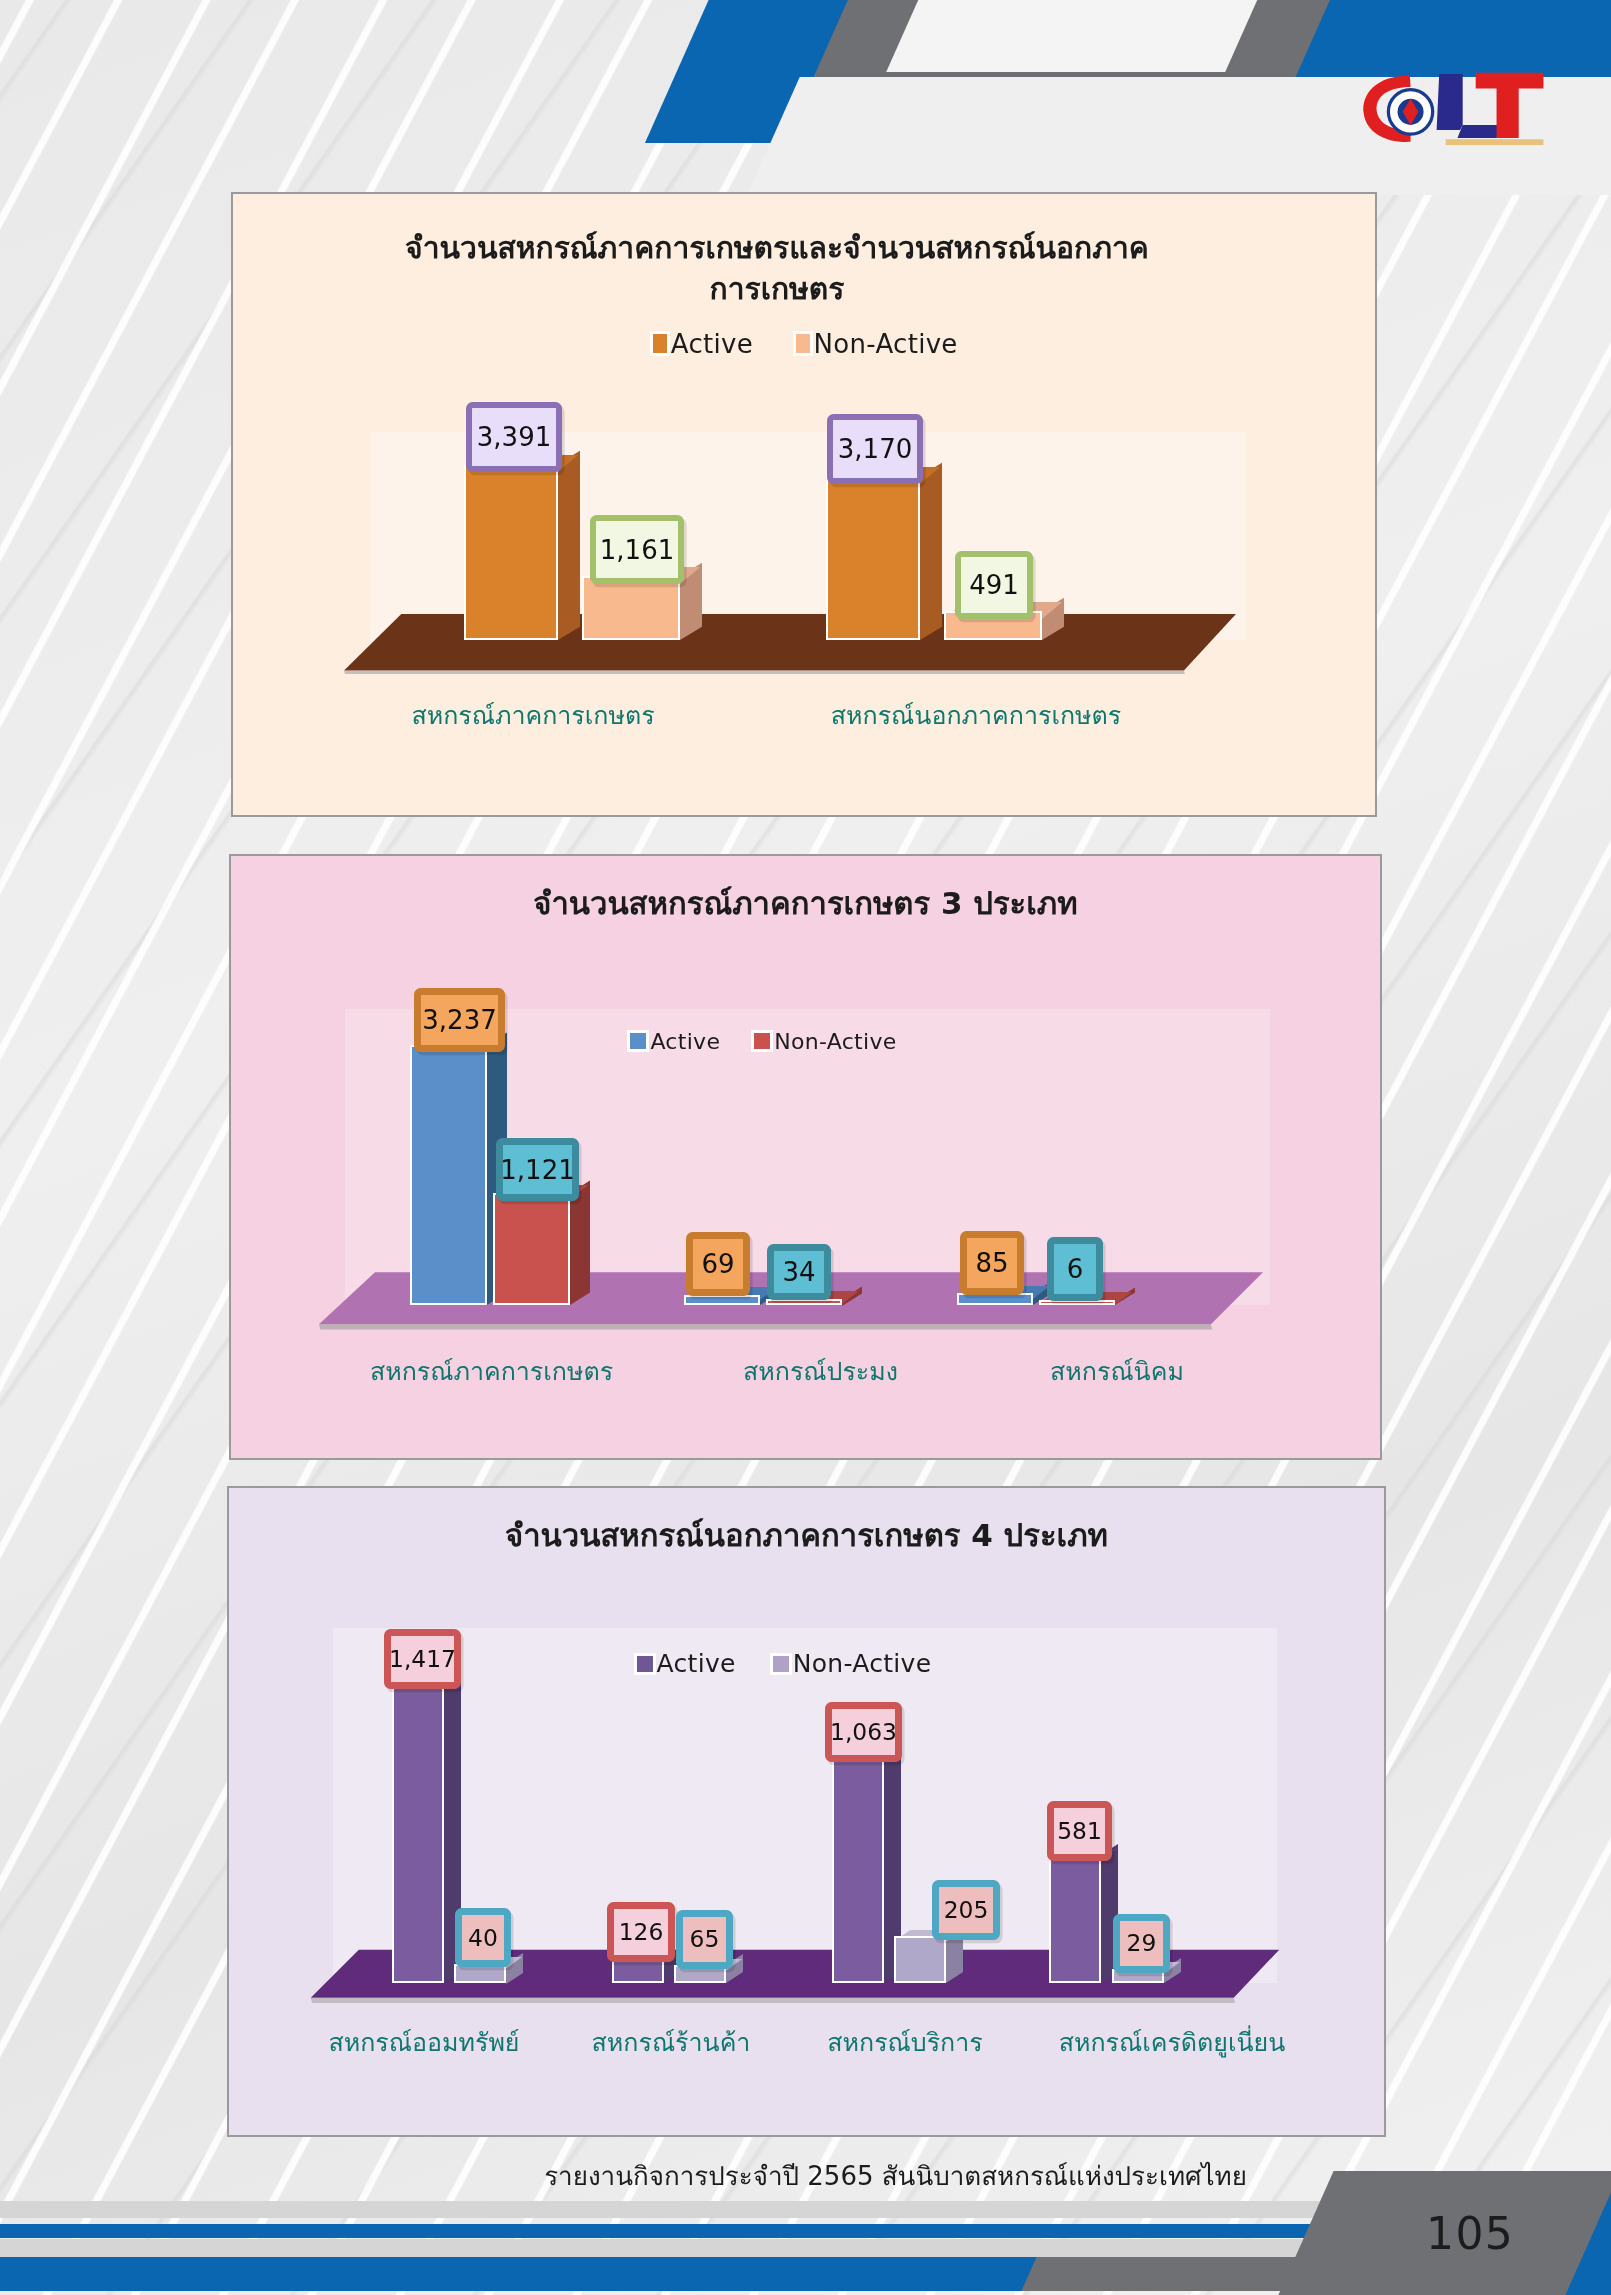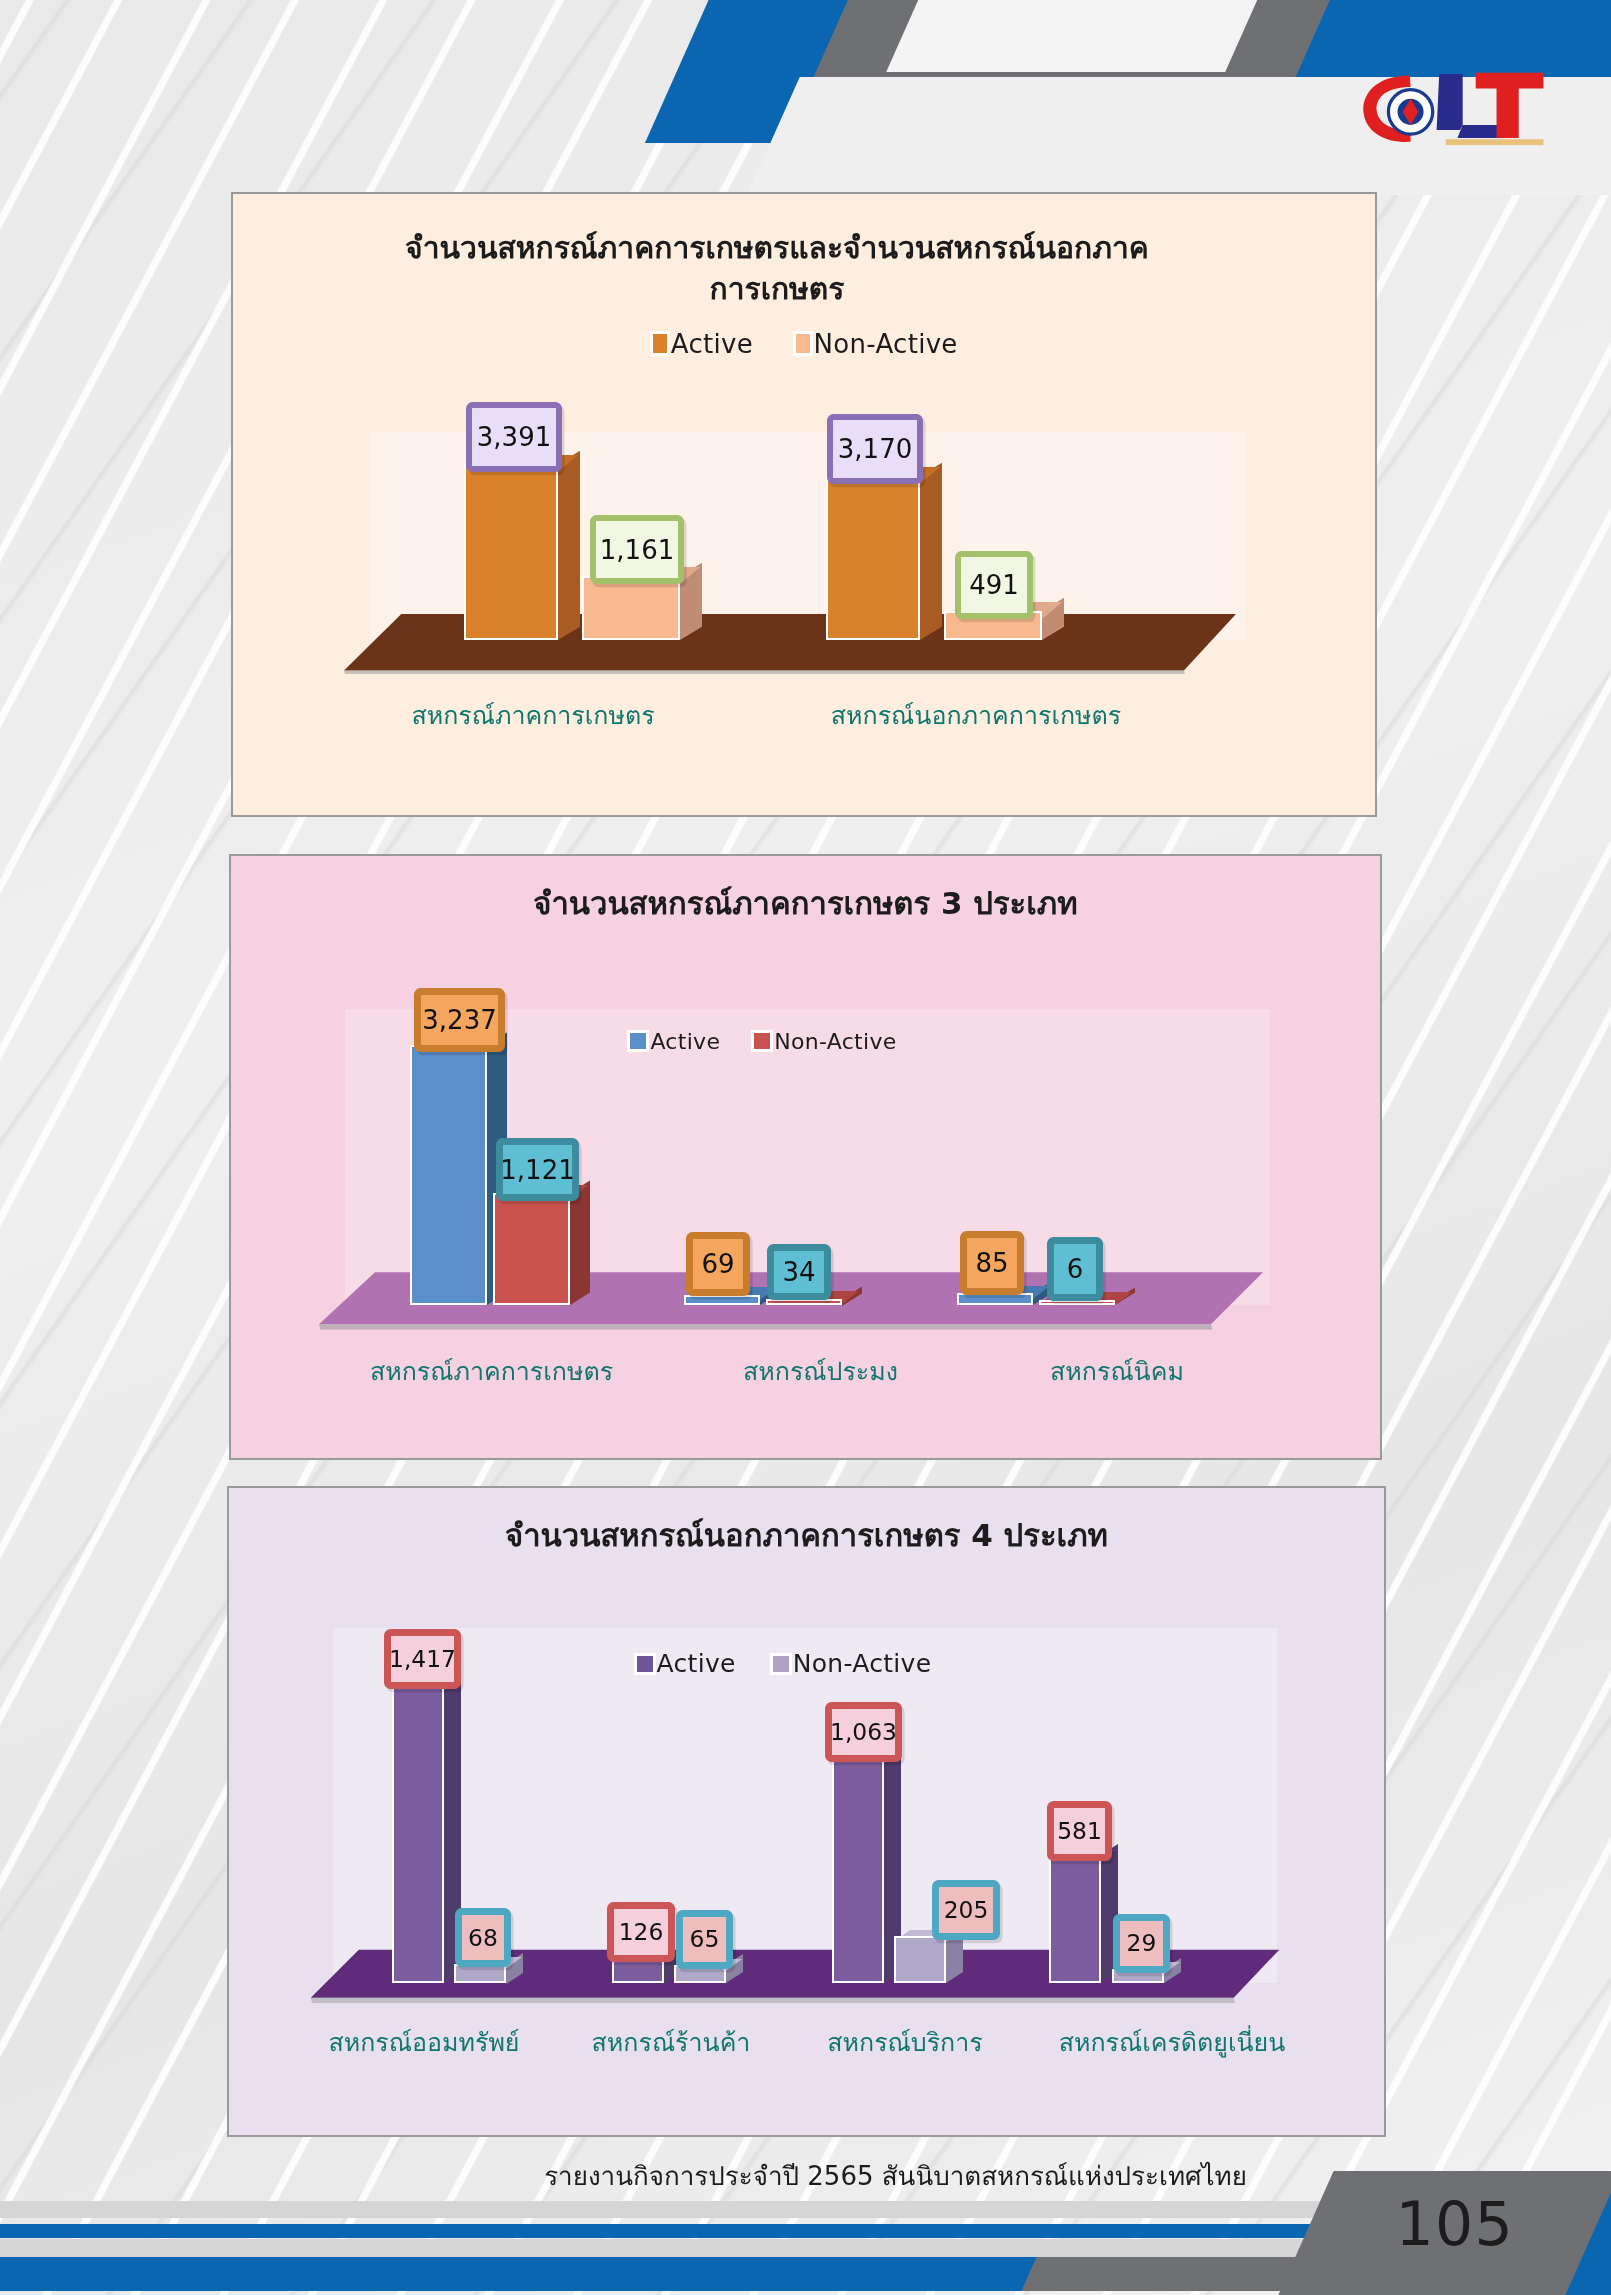--- a/index.html
+++ b/index.html
@@ -111,21 +111,21 @@
   .f-blue2 { position:absolute; left:-39px; bottom:3.9px; width:1146px; height:34px; background:#0b66b2; transform:skewX(-24deg); }
   .f-gray  { position:absolute; left:1029px; bottom:3.9px; width:469px; height:34px; background:#6f7073; transform:skewX(-24deg); }
   .f-blueR { position:absolute; right:-78px; bottom:0px; width:365px; height:124px; background:#0b66b2; transform:skewX(-24deg); }
   .f-grayR { position:absolute; right:19.5px; bottom:0px; width:287px; height:124px; background:#6f7073; transform:skewX(-24deg); }
   .footer-text {
     position:absolute; right:365px; bottom:99px;
     font-size:26px; color:#1c1c1c; white-space:nowrap;
   }
   .page-num {
     position:absolute; right:98px; bottom:36px;
-    font-size:60px; color:#1c1c1c; letter-spacing:1.3px;
+    font-size:44px; color:#1c1c1c; letter-spacing:1.3px;
   }
 </style>
 </head>
 <body>
 
 <div id="page">
 
   <div class="banner-wrap">
     <div class="banner-blue"></div>
     <div class="banner-gray"></div>
@@ -319,21 +319,21 @@
       </div>
       <div class="vlabel" style="left:51px; bottom:294px; width:77px; height:60px;
                   border-width:7.2px; border-color:#cc5555; background:#f5d0dc; font-size:23.4px;">1,417</div>
 
       <div class="bar" style="left:121px; width:52px; height:19.5px;">
         <div class="side" style="left:52px; width:17px; background:#8b82a3; transform:skewY(-33deg); transform-origin:left bottom;"></div>
         <div class="capTop" style="left:0; top:-6.5px; height:11.7px; background:#c2bad3; transform:skewX(-54deg); transform-origin:left bottom;"></div>
         <div class="face" style="background:#b0a8c8;"></div>
       </div>
       <div class="vlabel" style="left:122px; bottom:15.6px; width:56px; height:59px;
-                  border-width:7.2px; border-color:#4ea8c4; background:#eebdbd; font-size:23.4px;">68</div>
+                  border-width:7.2px; border-color:#4ea8c4; background:#eebdbd; font-size:23.4px;">40</div>
 
       <div class="bar" style="left:279px; width:52px; height:25px;">
         <div class="side" style="left:52px; width:17px; background:#4f3b6c; transform:skewY(-33deg); transform-origin:left bottom;"></div>
         <div class="capTop" style="left:0; top:-6.5px; height:11.7px; background:#5d4882; transform:skewX(-54deg); transform-origin:left bottom;"></div>
         <div class="face" style="background:#7b5c9e;"></div>
       </div>
       <div class="vlabel" style="left:274px; bottom:21px; width:68px; height:60px;
                   border-width:7.2px; border-color:#cc5555; background:#f5d0dc; font-size:23.4px;">126</div>
 
       <div class="bar" style="left:341px; width:52px; height:18px;">

